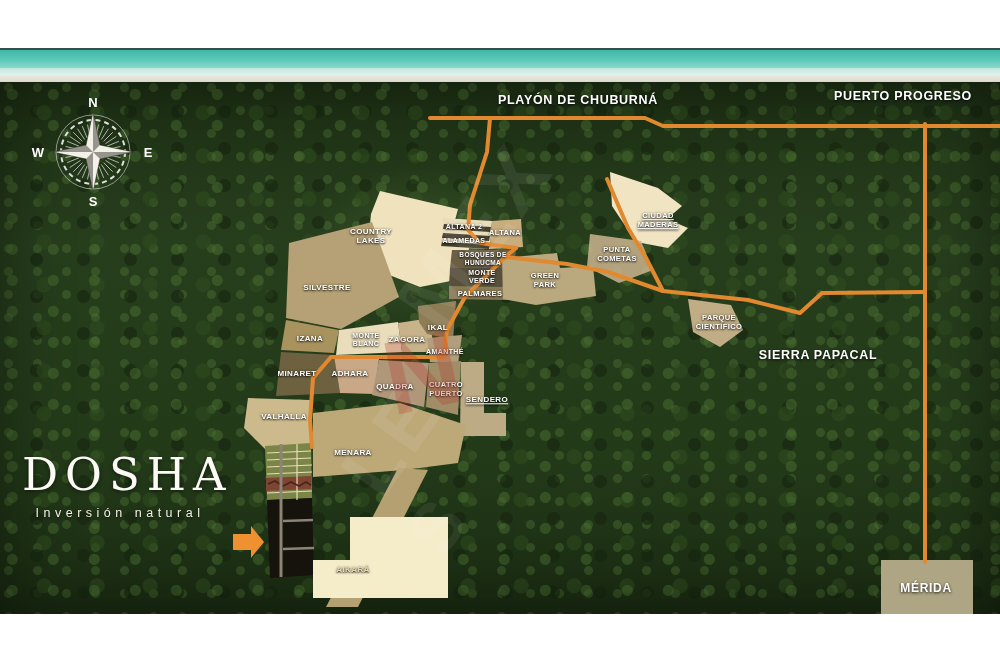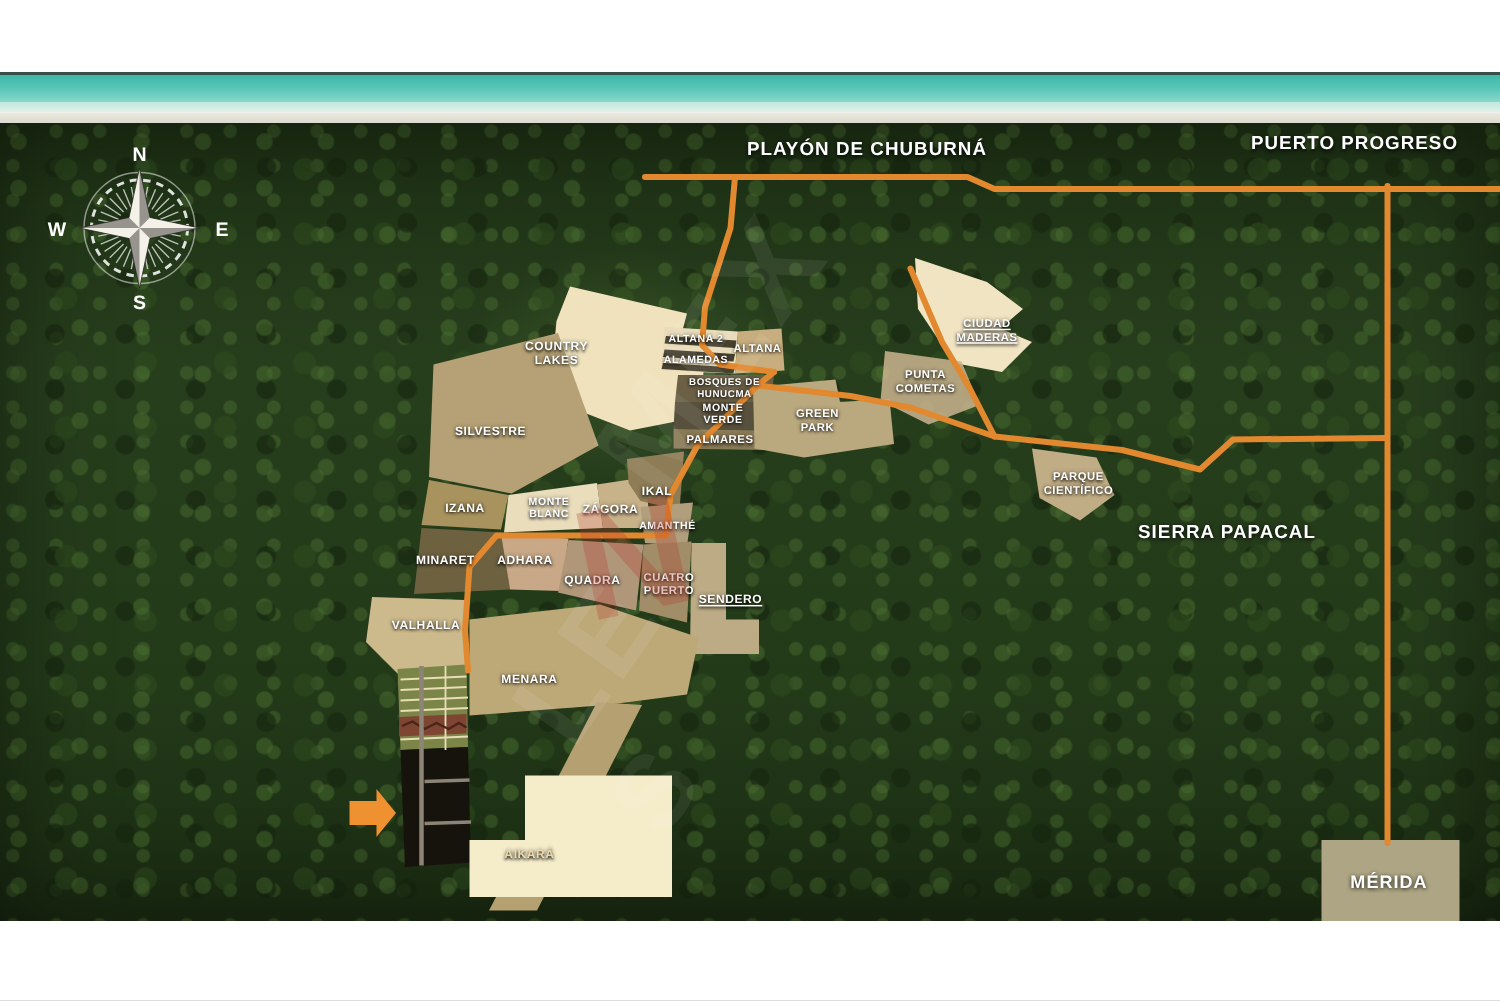--- a/index.html
+++ b/index.html
@@ -245,16 +245,20 @@
       </div>
       <div class="lbl" style="left: 353px; top: 570px; font-size: 8px; color: rgb(234, 217, 174);">
         <div>AIKARÁ</div>
       </div>
       <div class="wm" style="left: 475px; top: 235px; font-size: 85px; color: rgb(255, 255, 255); opacity: 0.07; transform: translate(-50%, -50%) rotate(-55deg);">MEX</div>
       <div class="wm" style="left: 425px; top: 372px; font-size: 105px; color: rgb(181, 55, 42); opacity: 0.28; transform: translate(-50%, -50%) rotate(-12deg);">N</div>
       <div class="wm" style="left: 392px; top: 440px; font-size: 78px; color: rgb(255, 255, 255); opacity: 0.07; transform: translate(-50%, -50%) rotate(-55deg);">LE</div>
       <div class="wm" style="left: 438px; top: 525px; font-size: 70px; color: rgb(255, 255, 255); opacity: 0.06; transform: translate(-50%, -50%) rotate(-55deg);">S</div>
     </div>
 
+  <div class="logo">
+    <div class="title">DOSHA</div>
+    <div class="subtitle">Inversión natural</div>
+  </div>
 
   <div class="band top"></div>
   <div class="band bottom"></div>
 </div>
 
 </body></html>

